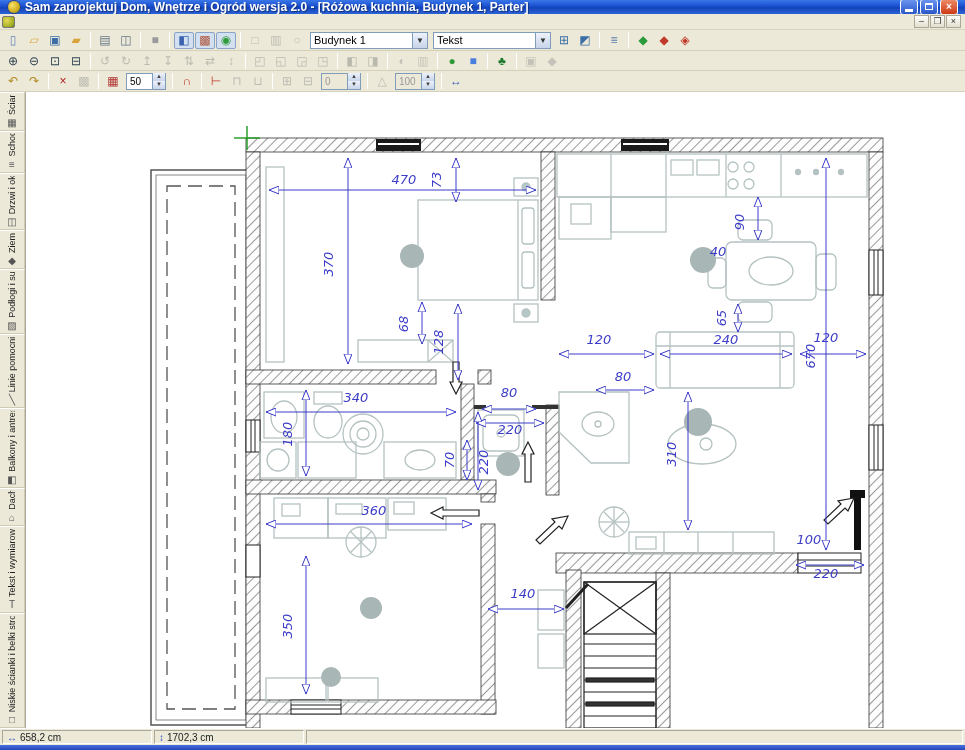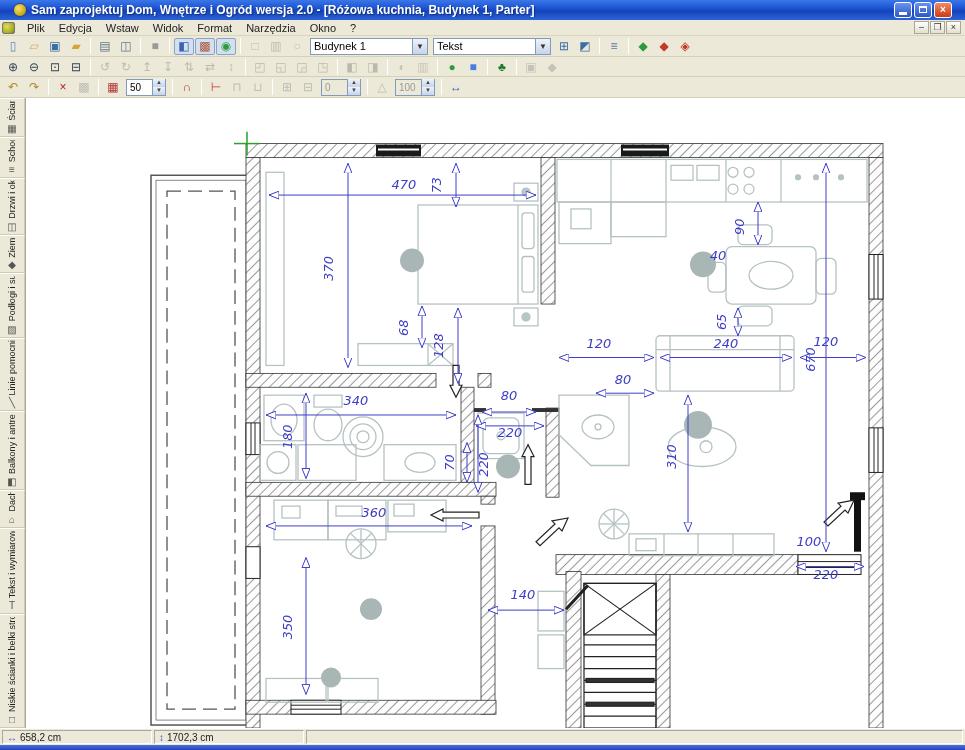--- a/index.html
+++ b/index.html
@@ -1,22 +1,22 @@
 <!DOCTYPE html>
 <html><head>
 <meta charset="utf-8">
 <style>
   * { margin:0; padding:0; box-sizing:border-box; }
   html,body { width:965px; height:750px; overflow:hidden; }
   body { font-family:"Liberation Sans", sans-serif; font-size:11px; background:#ece9d8; }
   .app { width:965px; height:750px; display:flex; flex-direction:column; }
 
   
-  .titlebar { height:20px; background:linear-gradient(180deg,#3a77e8 0%,#1a4fd0 45%,#1443b8 55%,#2c63d8 100%);
-    display:flex; align-items:center; padding:0 13px; color:#fff; }
+  .titlebar { height:14px; background:linear-gradient(180deg,#3a77e8 0%,#1a4fd0 45%,#1443b8 55%,#2c63d8 100%);
+    display:flex; align-items:center; padding:0 7px; color:#fff; }
   .app-icon { width:14px; height:14px; border-radius:50%;
     background:radial-gradient(circle at 35% 35%,#f8e26a,#cfae1f 60%,#6d8f1f); margin-right:4px; flex:0 0 auto;
     border:1px solid #2a3f8f; }
   .title-text { font-weight:bold; font-size:12px; white-space:nowrap; overflow:hidden;
     text-shadow:1px 1px 1px #10307a; flex:1; }
   .winbtns { display:flex; gap:2px; }
   .wbtn { width:18px; height:16px; border:1px solid #fff; border-radius:3px; color:#fff;
     background:linear-gradient(180deg,#6a93ef,#2a57c8); font-size:10px; line-height:13px; text-align:center; }
   .wbtn.close { background:linear-gradient(180deg,#ee8a66,#cc3a16); font-weight:bold; }
   .wbtn .minbar { display:block; width:8px; height:3px; background:#fff; margin:9px auto 0; }
@@ -85,30 +85,20 @@
         </div>
       <div class="wbtn">
           <span class="rest"></span>
         </div>
       <div class="wbtn close">×</div>
     </div>
   </div>
 
   <div class="menubar">
     <div class="mdi-icon"></div>
-    <div id="menu-items" style="display:flex;">
-        <div class="menu-item">Plik</div>
-        <div class="menu-item">Edycja</div>
-        <div class="menu-item">Wstaw</div>
-        <div class="menu-item">Widok</div>
-        <div class="menu-item">Format</div>
-        <div class="menu-item">Narzędzia</div>
-        <div class="menu-item">Okno</div>
-        <div class="menu-item">?</div>
-      </div>
     <div class="spring"></div>
     <div class="mdibtns">
       <div class="mbtn">–</div>
       <div class="mbtn">❐</div>
       <div class="mbtn">×</div>
     </div>
   </div>
 
   <div class="toolbar" id="toolbar1">
       <div class="tb">

